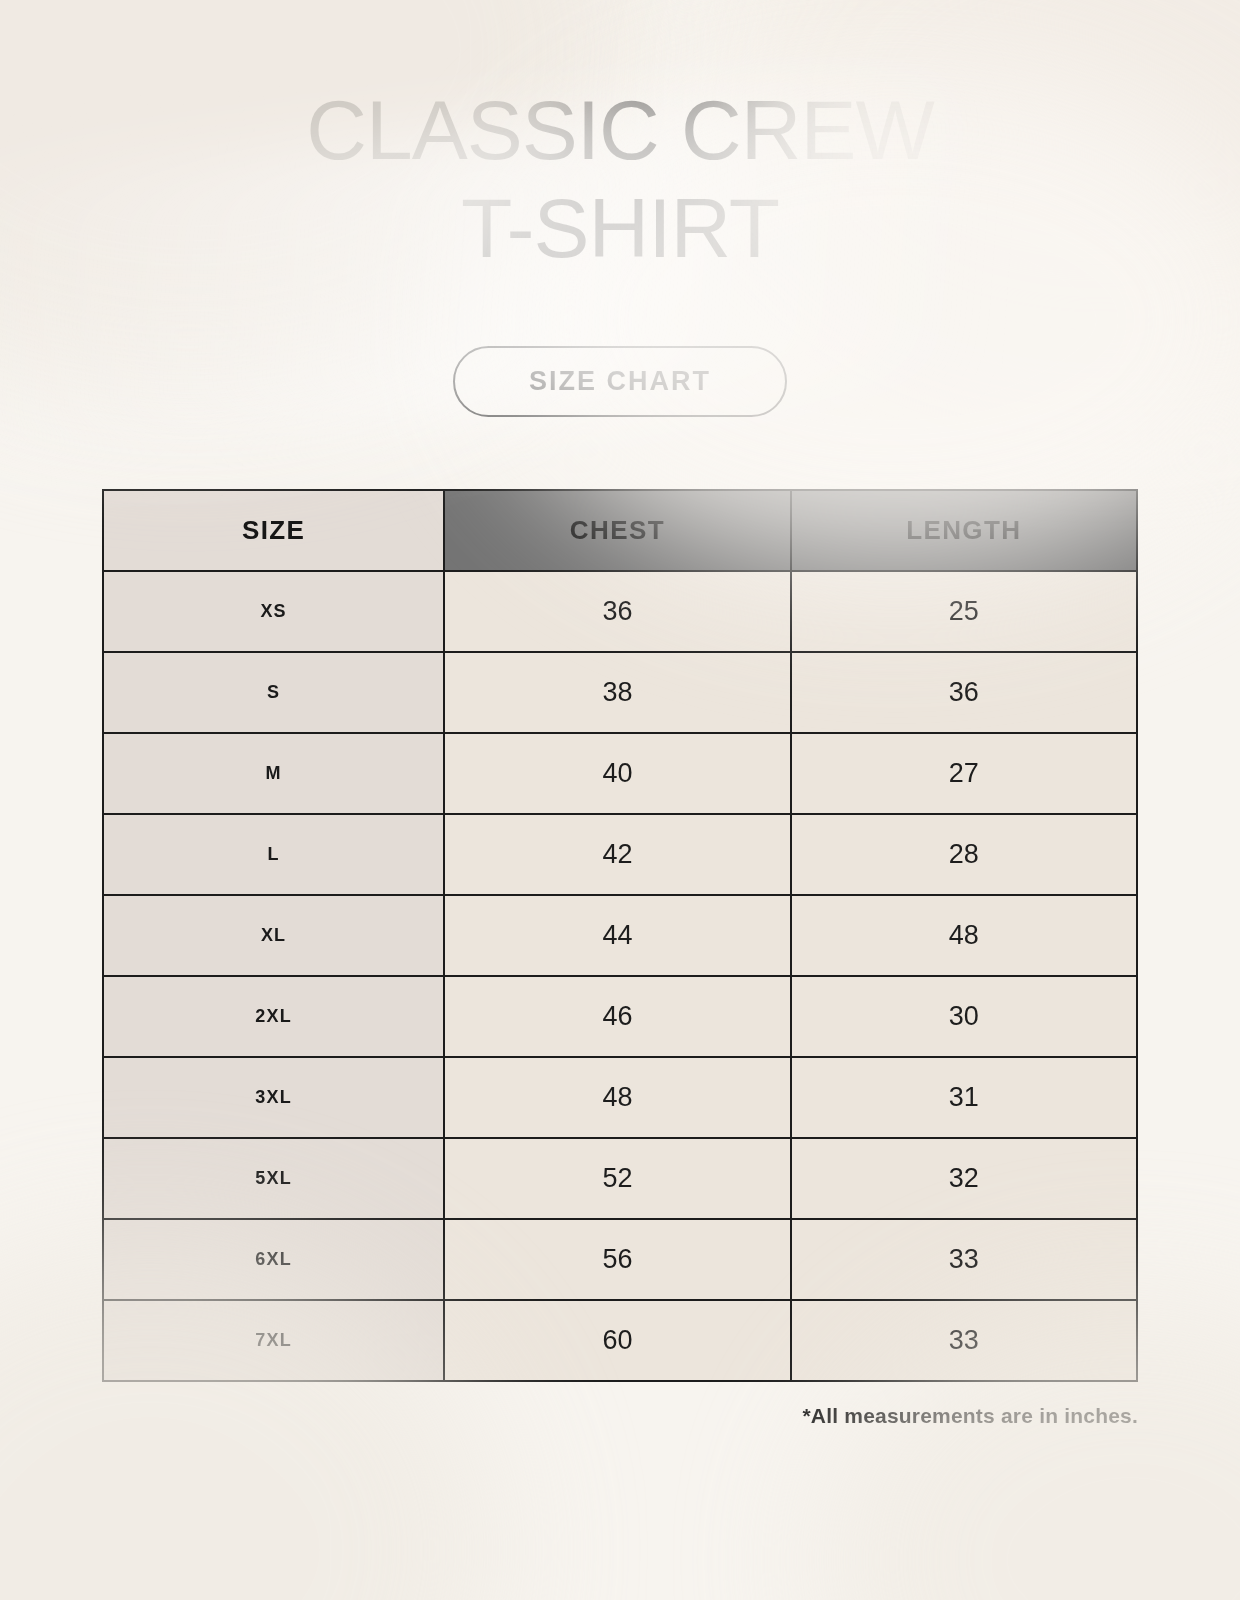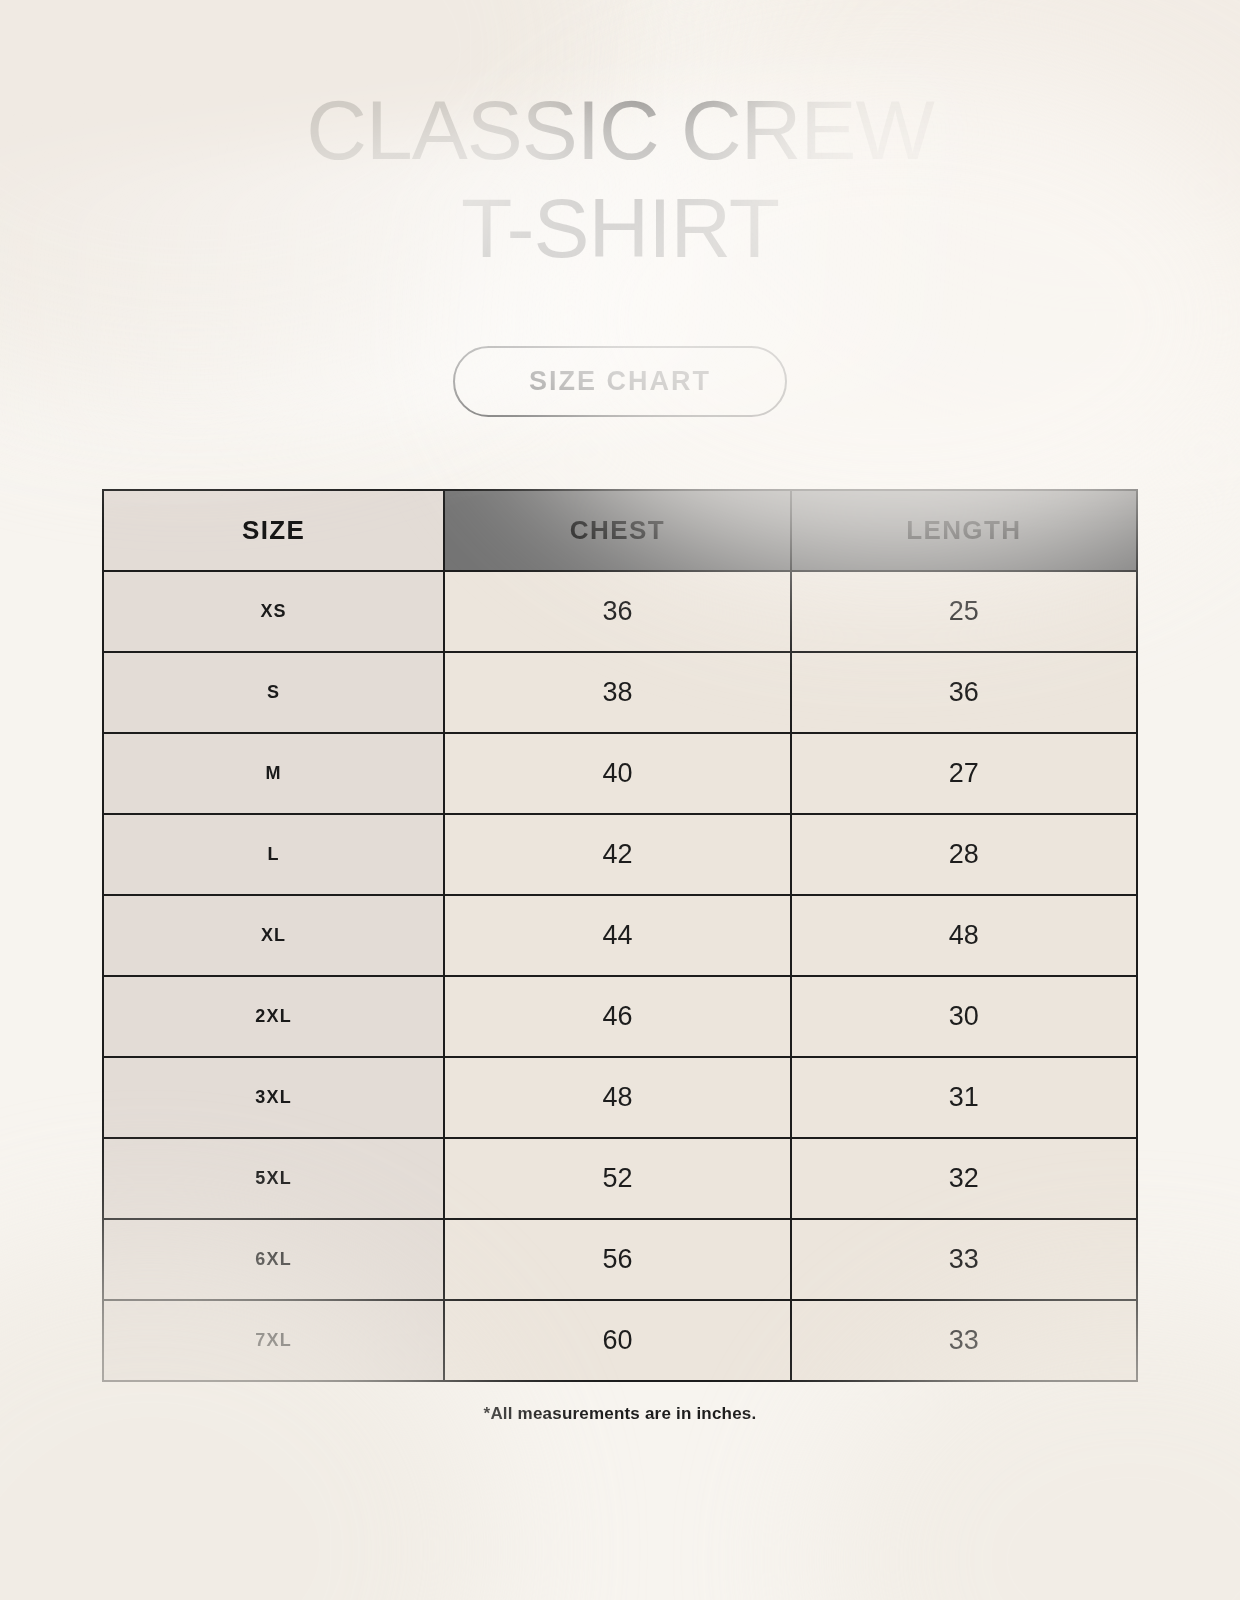--- a/index.html
+++ b/index.html
@@ -141,22 +141,22 @@
   tbody td.val-cell {
     background: #ece5dc;
     font-size: 27px;
     font-weight: 400;
     color: #1d1d1d;
   }
 
   .footnote {
     width: 1036px;
     margin: 22px auto 0 auto;
-    text-align: center;
-    font-size: 17px;
+    text-align: right;
+    font-size: 21px;
     font-weight: 700;
     color: #1c1c1c;
     letter-spacing: .2px;
   }
 </style>
 </head>
 <body>
 
 <div class="page">
 

